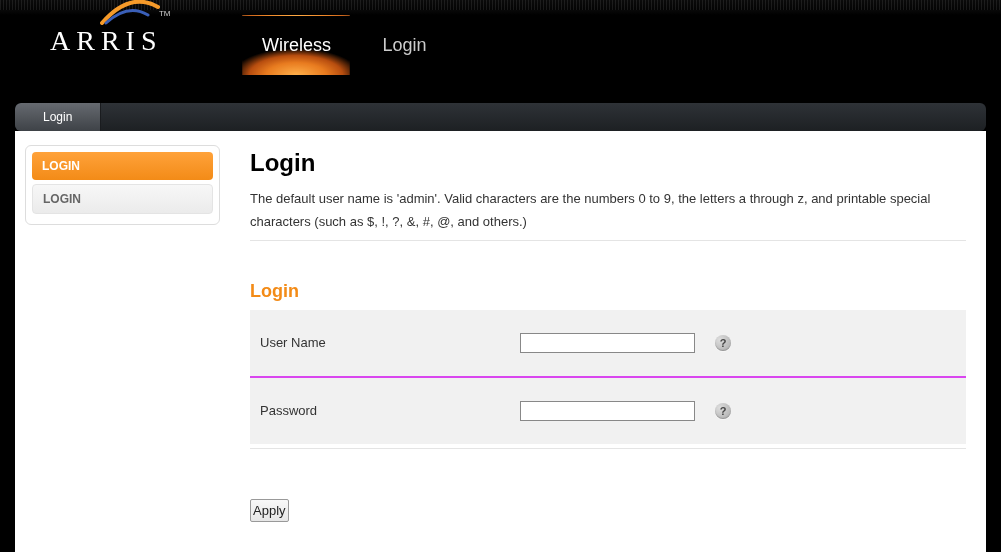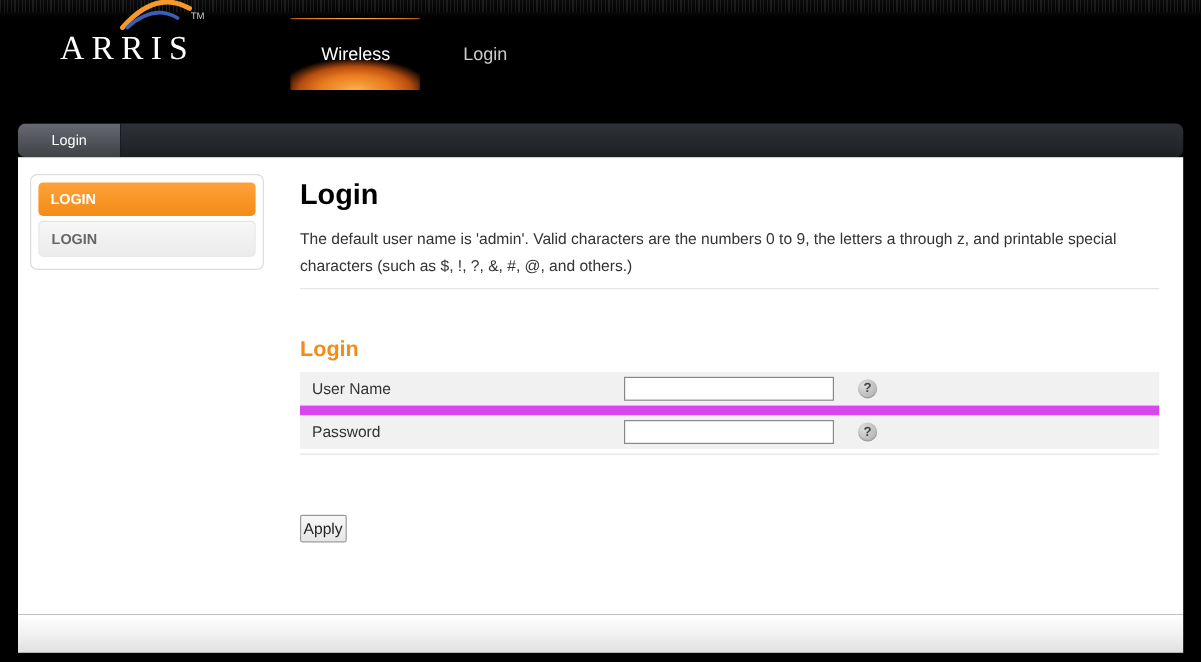--- a/index.html
+++ b/index.html
@@ -65,21 +65,21 @@
       height: 100%;
       margin-left: 10px;
     }
     .tab {
       height: 60px;
       width: 108px;
       display: flex;
       align-items: center;
       justify-content: center;
       color: #ccc;
-      font-size: 15px;
+      font-size: 18px;
       cursor: pointer;
     }
     .tab.active {
       color: #fff;
       background: radial-gradient(ellipse 80% 60% at 50% 100%, #ffb04a 0%, #e87b1f 35%, #b74d0f 55%, rgba(0,0,0,0) 75%);
       border-top: 1px solid rgba(255,160,60,0.3);
       border-left: 1px solid rgba(0,0,0,0.3);
       border-right: 1px solid rgba(0,0,0,0.3);
     }
     .subheader {
@@ -164,24 +164,24 @@
       margin-bottom: 8px;
     }
     .form-table {
       width: 100%;
       border-collapse: collapse;
     }
     .form-row {
       background: #f1f1f1;
     }
     .form-row + .form-row {
-      border-top: 8px solid #d946ef;
+      border-top: 2px solid #d946ef;
     }
     .form-row td {
-      padding: 4px 10px;
+      padding: 23px 10px;
       vertical-align: middle;
       font-size: 13px;
     }
     .label-cell { width: 260px; color: #333; }
     .input-cell { width: 190px; }
     .input-cell input {
       width: 175px;
       height: 20px;
       border: 1px solid #888;
       padding: 1px 3px;

